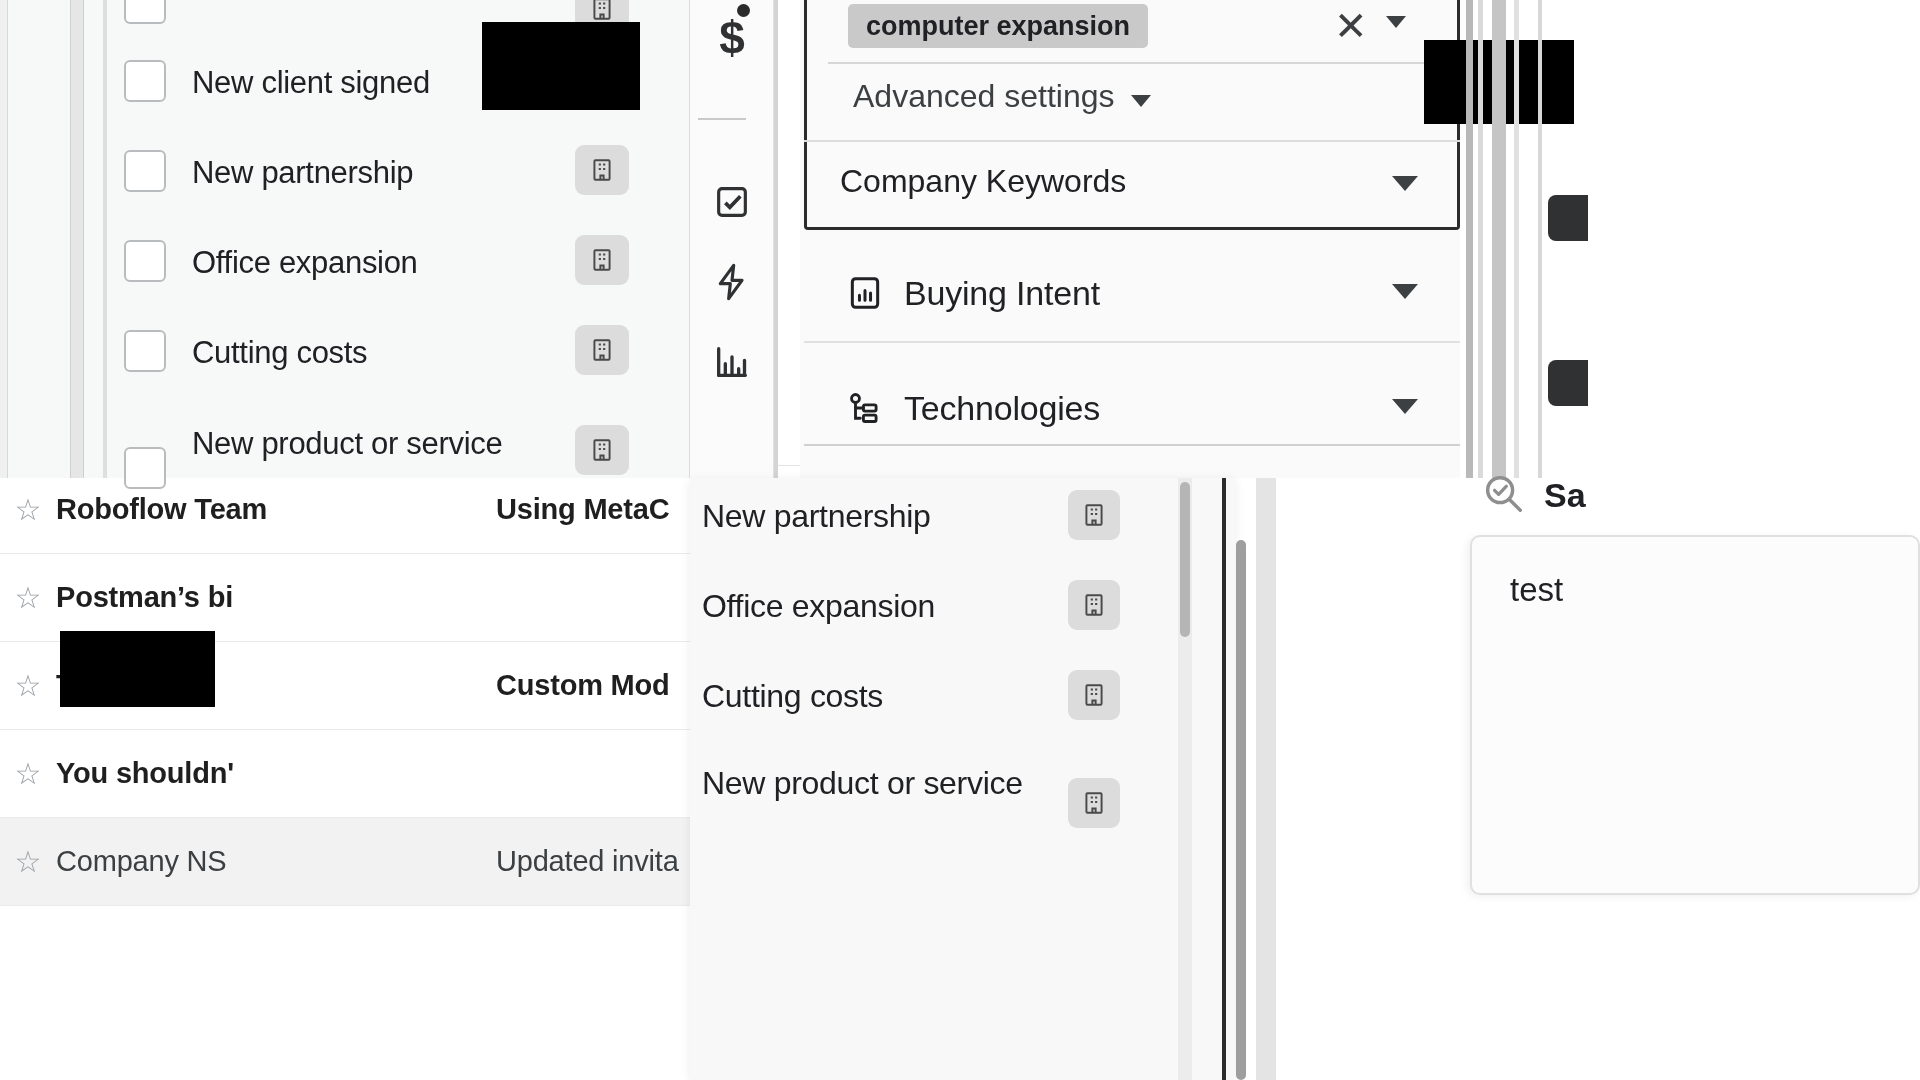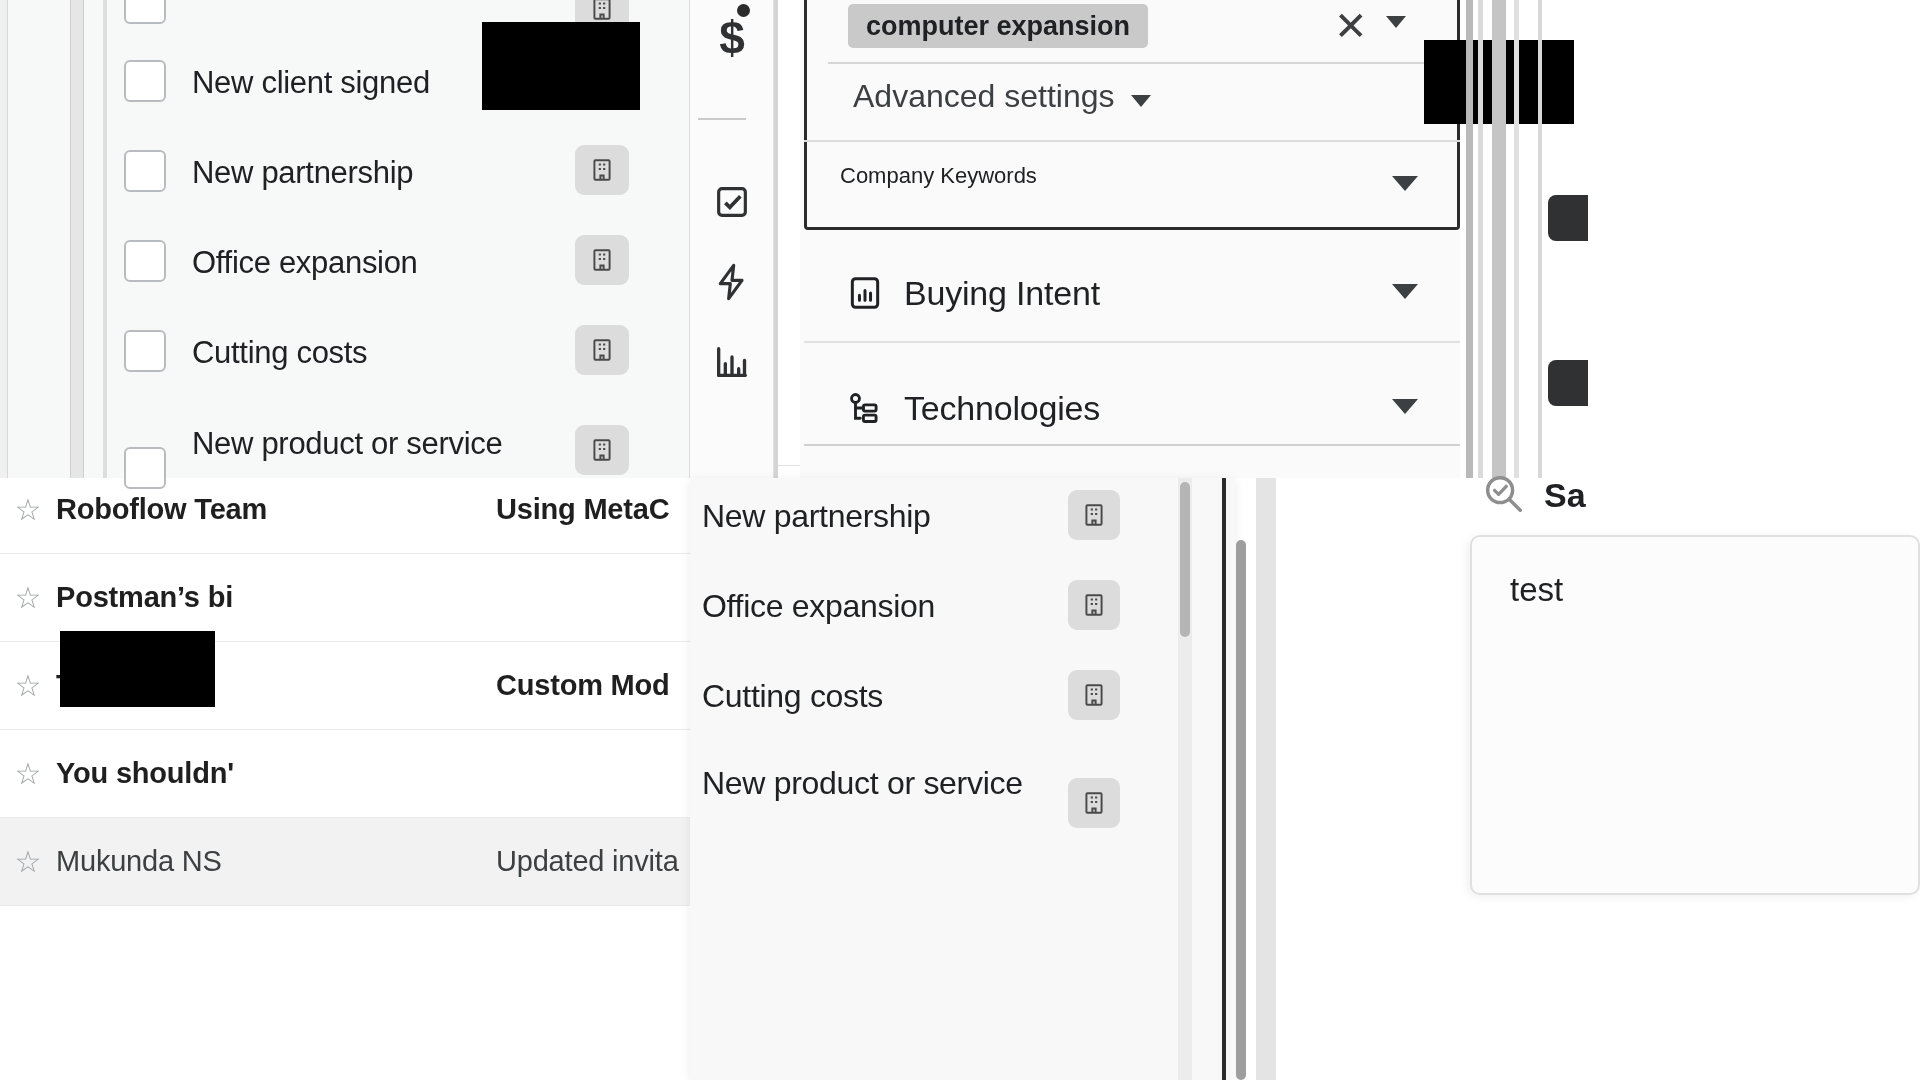--- a/index.html
+++ b/index.html
@@ -94,21 +94,21 @@
   }
   #chip-clear{position:absolute;left:1334px;top:6px;font-size:40px;color:#3c4043;line-height:1;}
   #chip-caret{position:absolute;left:1386px;top:16px;}
   #kw-rule{left:828px;top:62px;width:632px;height:2px;background:#d6d6d6;}
   #adv-settings{
     position:absolute;left:842px;top:78px;font-size:32px;color:#3c4043;
     display:flex;align-items:center;gap:16px;margin-left:11px;
   }
   #adv-rule{left:804px;top:140px;width:656px;height:2px;background:#dcdcdc;}
   #company-kw{
-    position:absolute;left:840px;top:163px;font-size:22px;color:#202124;
+    position:absolute;left:840px;top:163px;font-size:32px;color:#202124;
   }
   #company-kw-caret{position:absolute;left:1392px;top:176px;}
   .acc-row{
     position:absolute;left:804px;width:656px;height:96px;
     display:flex;align-items:center;border-bottom:2px solid #e0e0e0;
   }
   .acc-ico{margin-left:42px;width:38px;height:38px;color:#202124;flex:0 0 38px;}
   .acc-title{margin-left:20px;font-size:34px;color:#202124;letter-spacing:-.2px;}
   .acc-caret{position:absolute;right:42px;}
   .caret{
@@ -181,21 +181,21 @@
     <div class="redact" id="redact-sender3"></div>
   </div>
 
   <div class="mail-row">
     <div class="mail-star">☆</div>
     <div class="mail-subject">You shouldn'</div>
   </div>
 
   <div class="mail-row read">
     <div class="mail-star">☆</div>
-    <div class="mail-sender">Mukunda NS</div>
+    <div class="mail-sender">Company NS</div>
     <div class="mail-subject">Updated invita</div>
   </div>
 
 </div>
 
 <div class="layer" id="filters-panel"></div>
 <div class="layer" id="filters-edge-a"></div>
 <div class="layer" id="filters-edge-b"></div>
 <div class="layer" id="filters-edge-c"></div>
 

